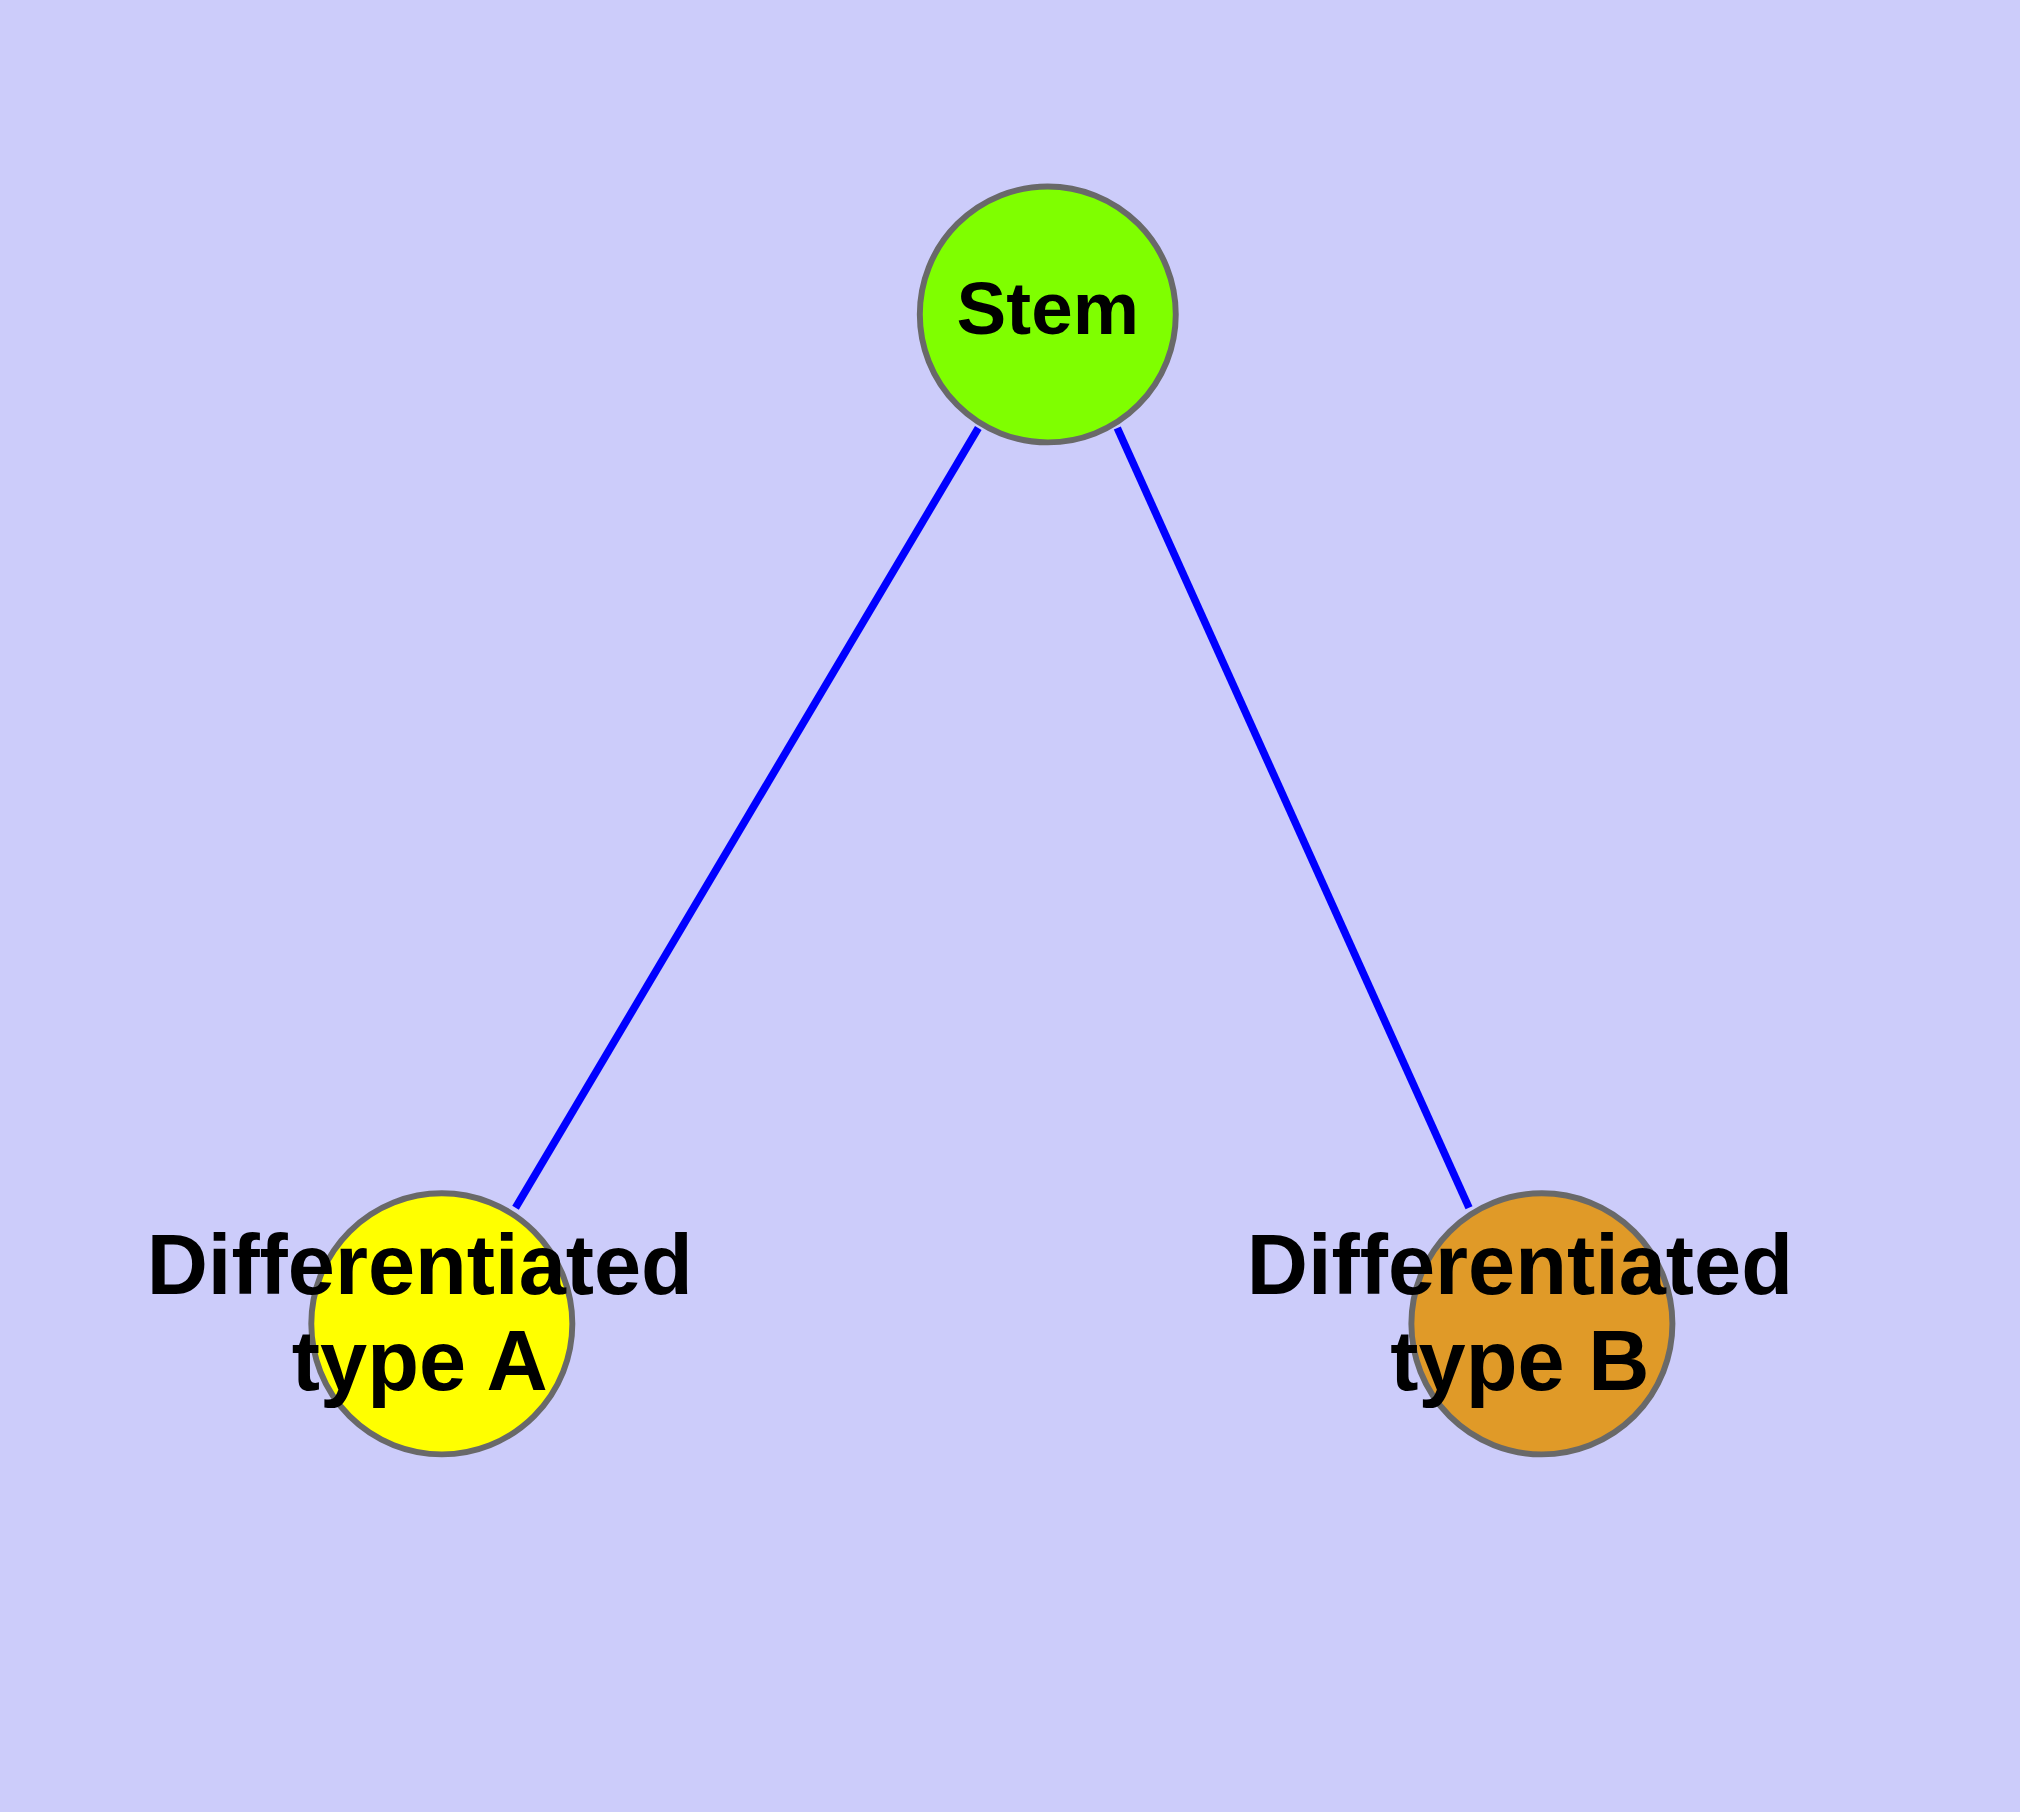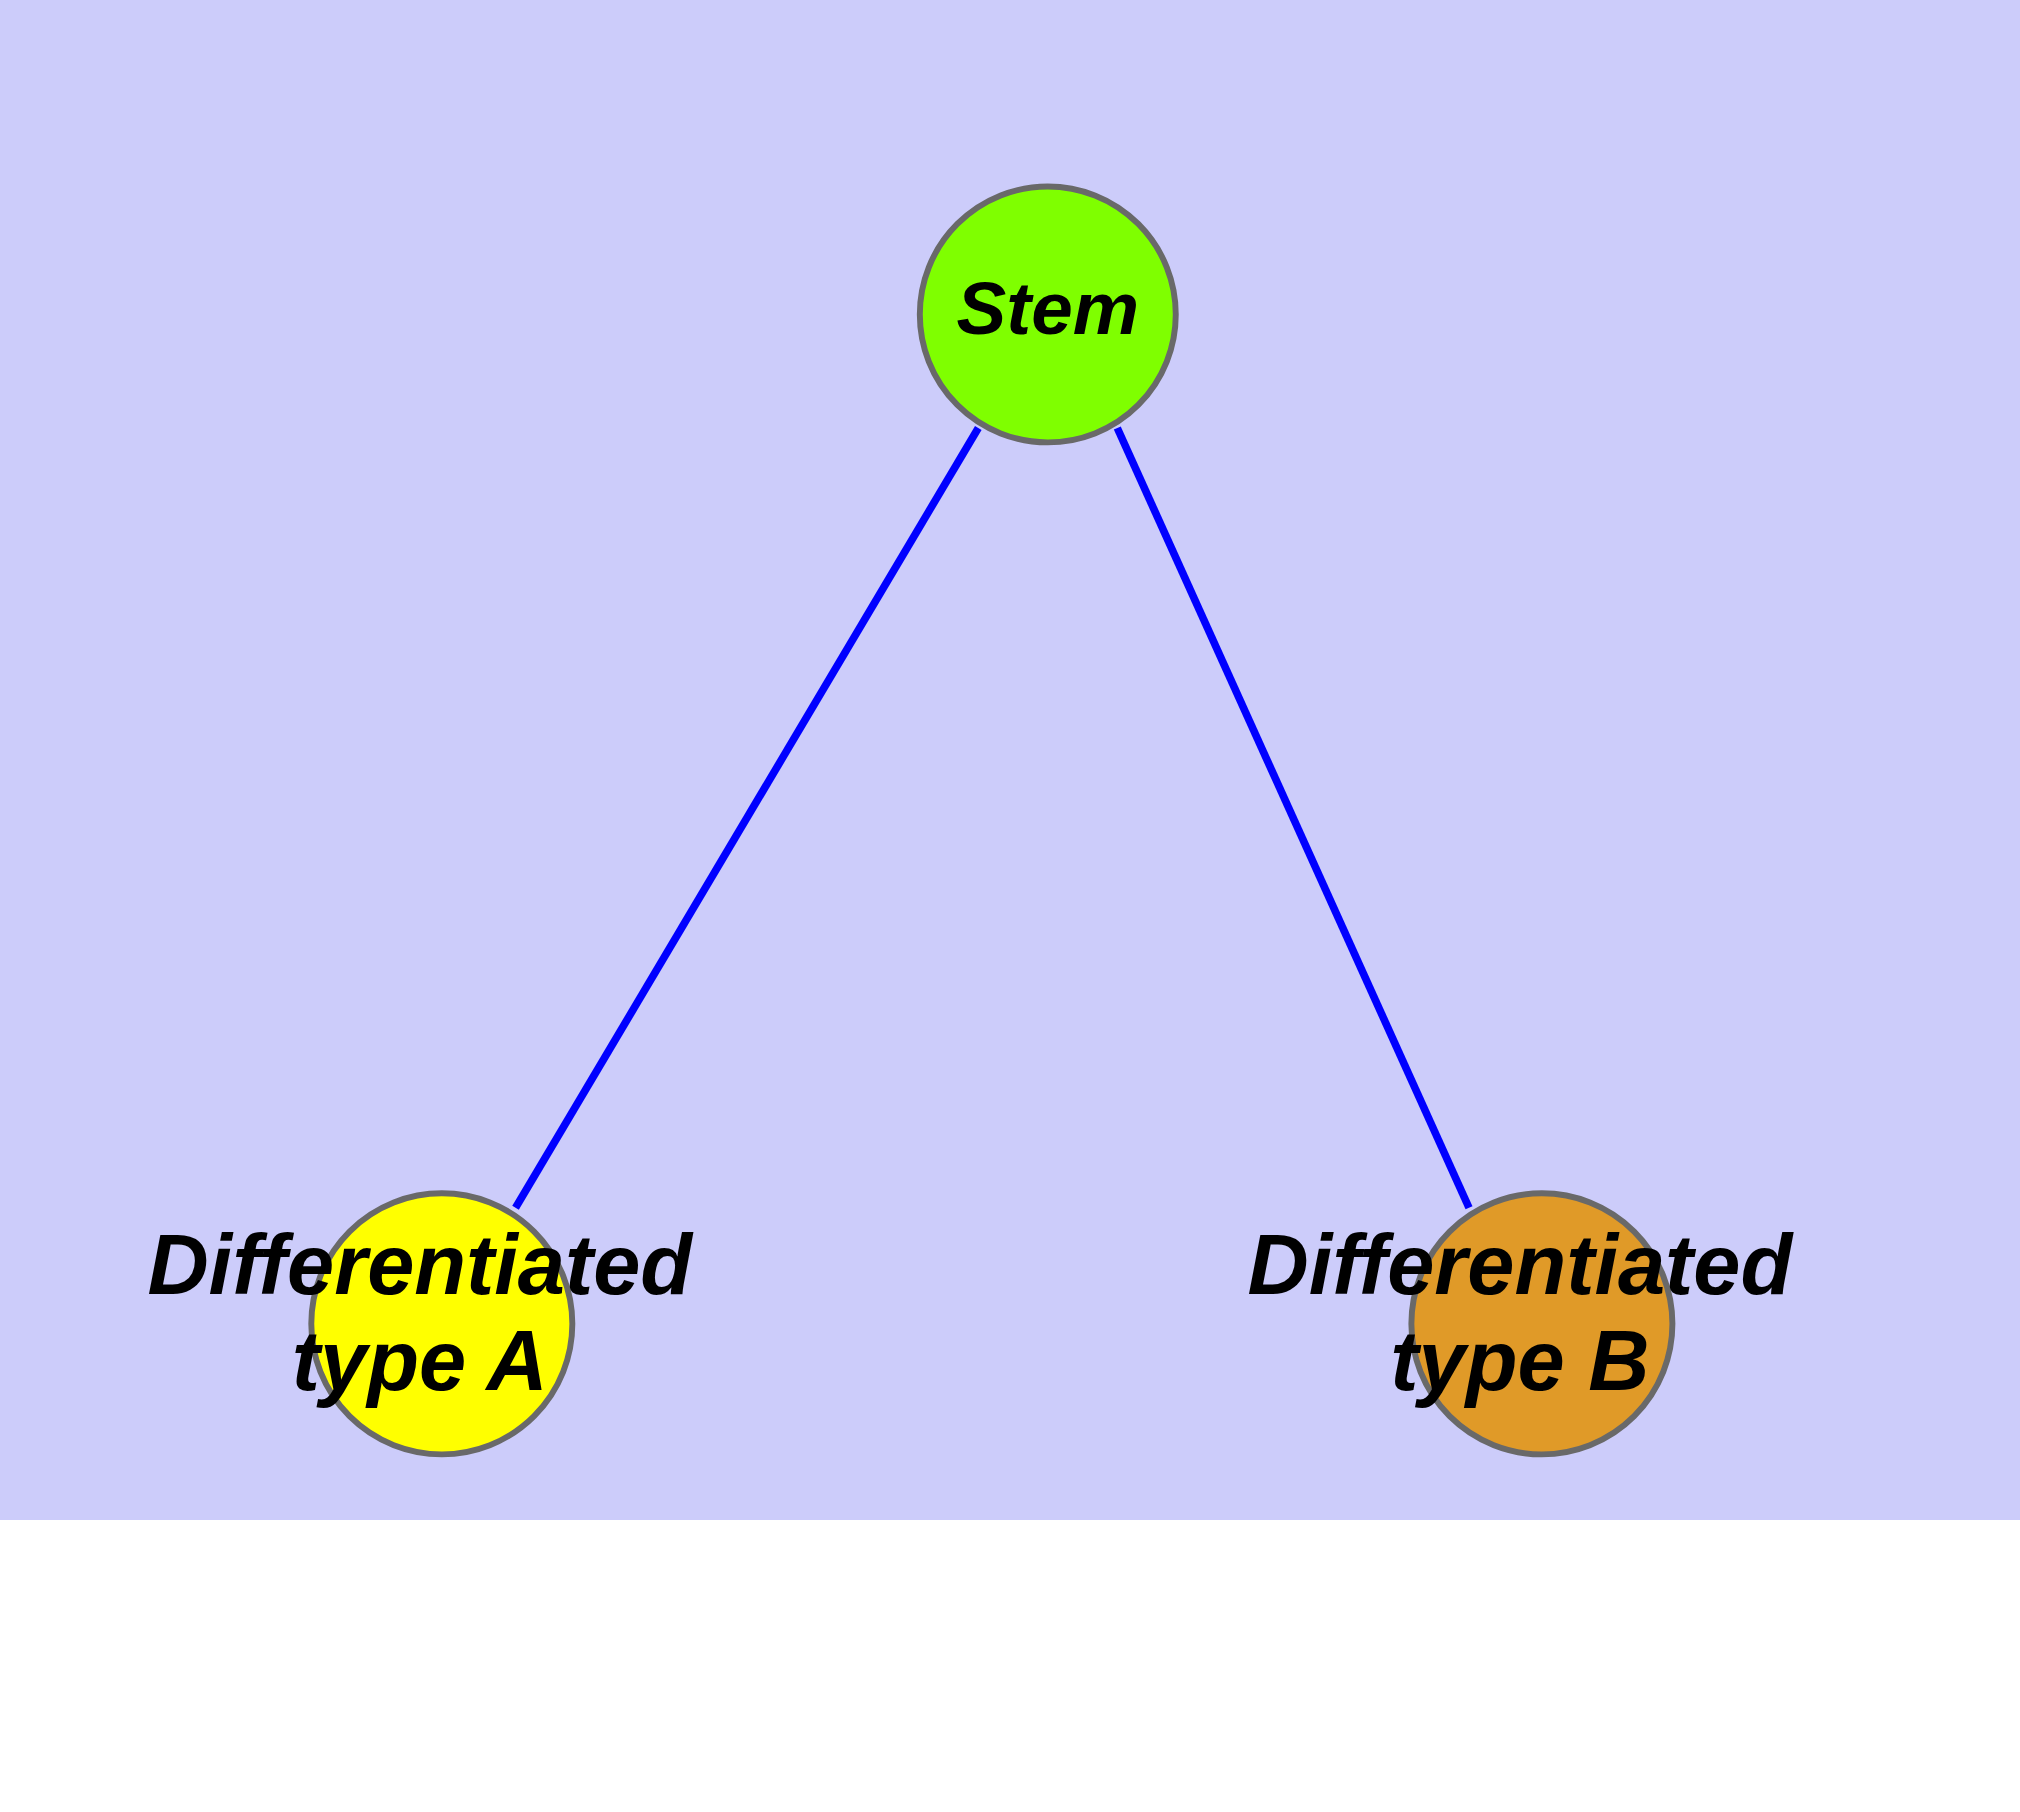--- a/index.html
+++ b/index.html
@@ -3,25 +3,24 @@
 <meta charset="utf-8">
 <style>
   html, body {
     margin: 0;
     padding: 0;
     background: #ffffff;
   }
   #canvas {
     position: relative;
     width: 2021px;
-    height: 1520px;
+    height: 1812px;
     background: #ccccfa;
     overflow: hidden;
     font-family: "Liberation Sans", sans-serif;
-    font-style: italic;
   }
   #graph-svg {
     position: absolute;
     left: 0;
     top: 0;
     width: 2021px;
     height: 1812px;
     display: block;
   }
   .node-label {

